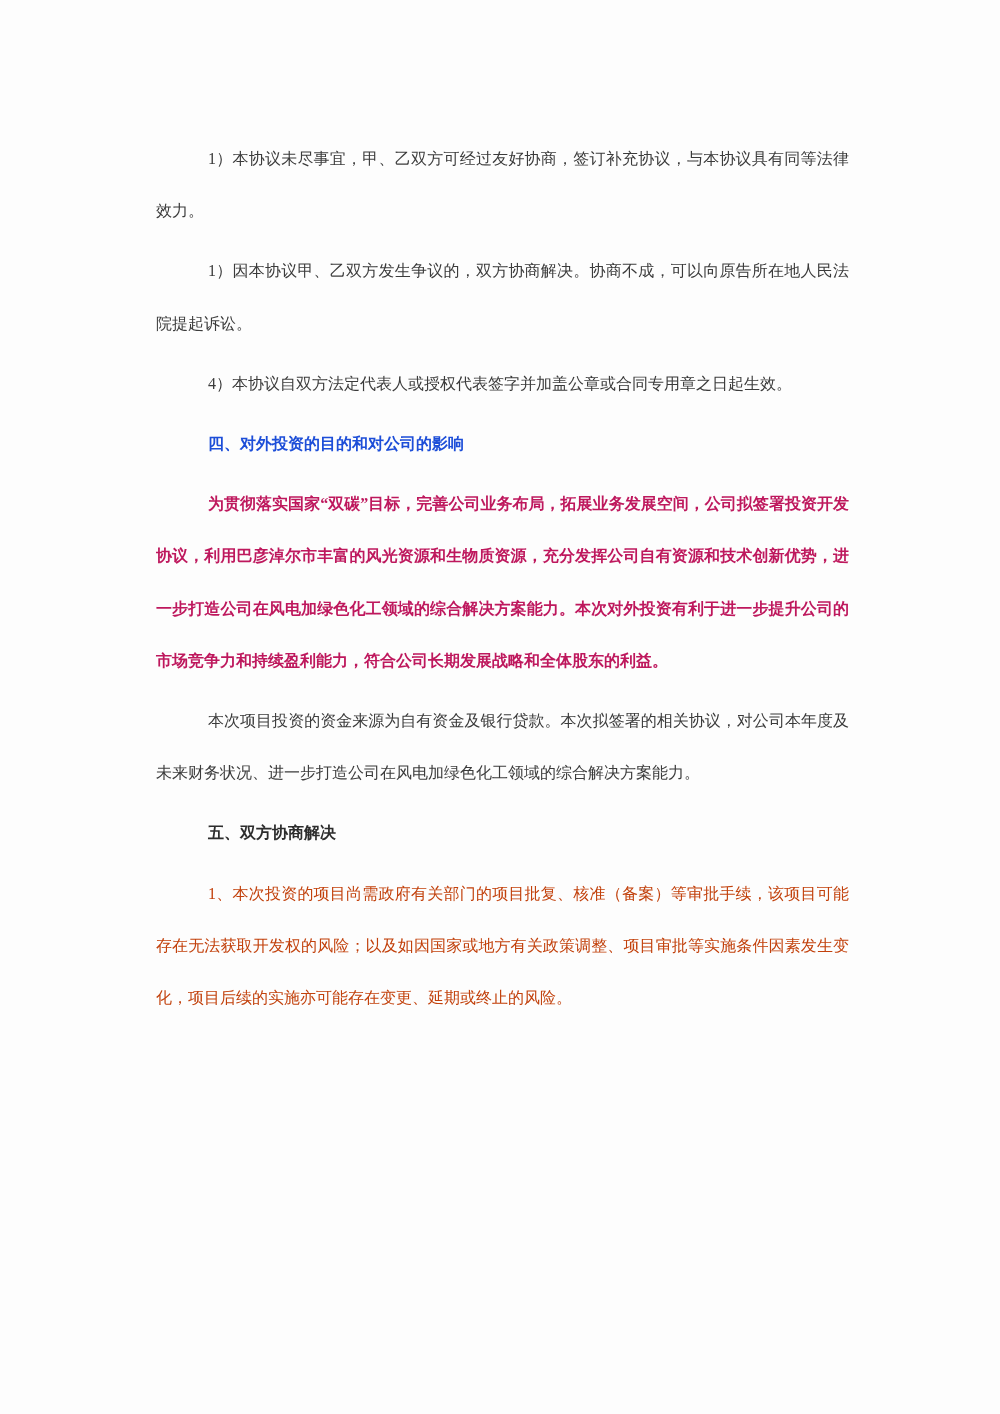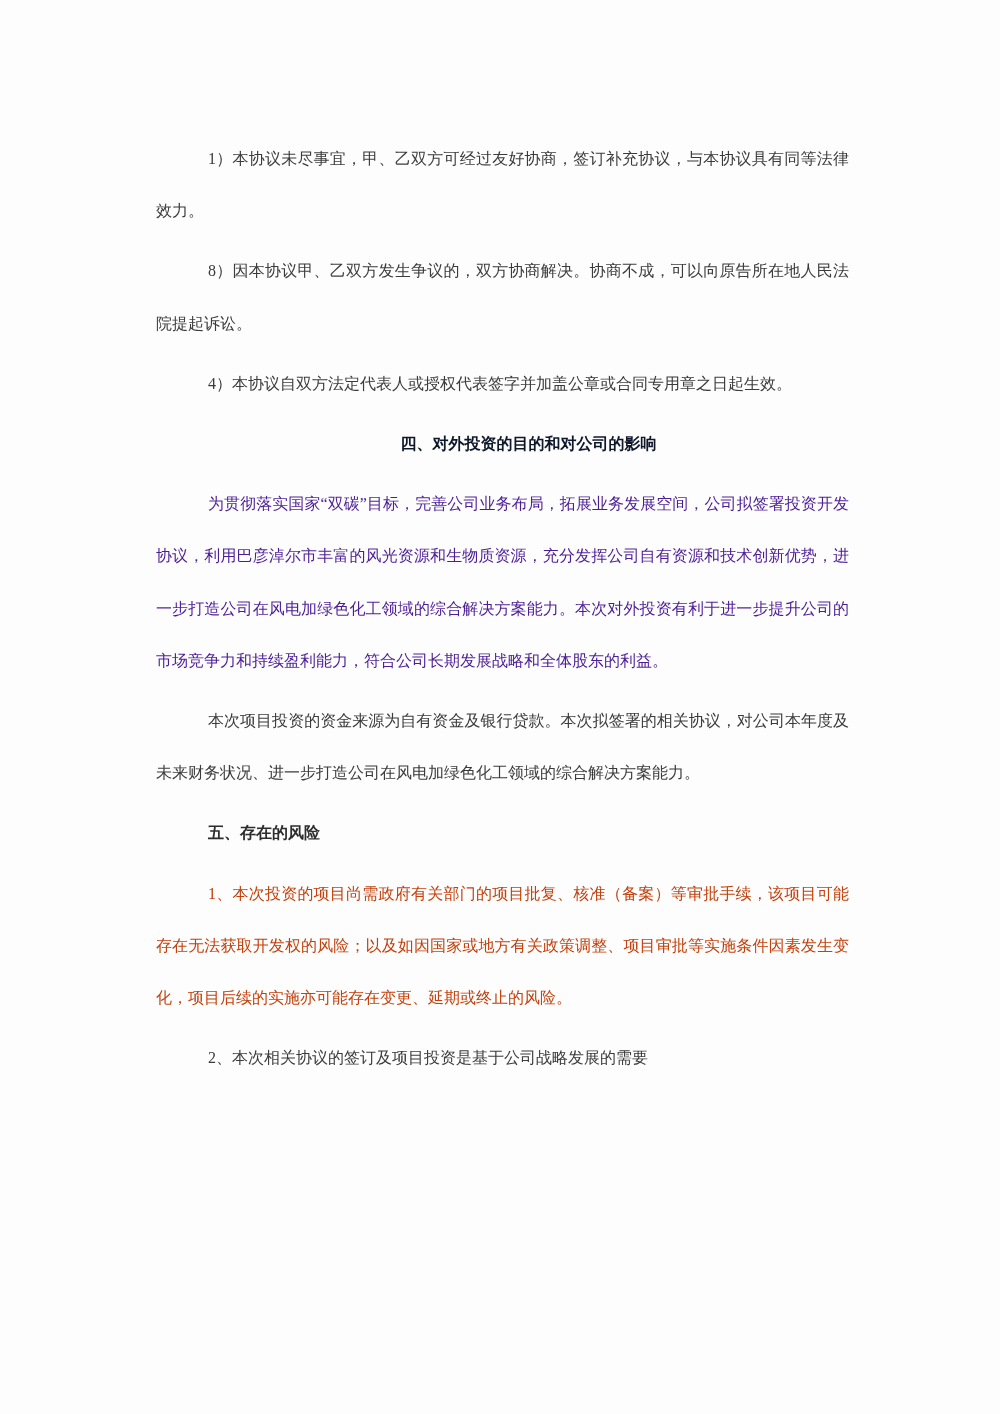--- a/index.html
+++ b/index.html
@@ -36,22 +36,21 @@
     color: #2d2d2d;
     text-align: left;
   }
 </style>
 </head>
 <body>
 
 <div class="page" style="background: rgb(253, 253, 253);">
   <div class="content">
     <p class="para" style="color: rgb(59, 59, 59);">1）本协议未尽事宜，甲、乙双方可经过友好协商，签订补充协议，与本协议具有同等法律效力。</p>
-    <p class="para" style="color: rgb(59, 59, 59);">8）因本协议甲、乙双方发生争议的，双方协商解决。协商不成，可以向原告所在地人民法院提起诉讼。</p>
+    <p class="para" style="color: rgb(59, 59, 59);">1）因本协议甲、乙双方发生争议的，双方协商解决。协商不成，可以向原告所在地人民法院提起诉讼。</p>
     <p class="para" style="color: rgb(59, 59, 59);">4）本协议自双方法定代表人或授权代表签字并加盖公章或合同专用章之日起生效。</p>
-    <p class="para heading" style="color: #0f172a; text-align: center;">四、对外投资的目的和对公司的影响</p>
-    <p class="para" style="color: #4c1d95;">为贯彻落实国家“双碳”目标，完善公司业务布局，拓展业务发展空间，公司拟签署投资开发协议，利用巴彦淖尔市丰富的风光资源和生物质资源，充分发挥公司自有资源和技术创新优势，进一步打造公司在风电加绿色化工领域的综合解决方案能力。本次对外投资有利于进一步提升公司的市场竞争力和持续盈利能力，符合公司长期发展战略和全体股东的利益。</p>
+    <p class="para heading" style="color: #1d4ed8;">四、对外投资的目的和对公司的影响</p>
+    <p class="para" style="color: #be185d; font-weight: bold;">为贯彻落实国家“双碳”目标，完善公司业务布局，拓展业务发展空间，公司拟签署投资开发协议，利用巴彦淖尔市丰富的风光资源和生物质资源，充分发挥公司自有资源和技术创新优势，进一步打造公司在风电加绿色化工领域的综合解决方案能力。本次对外投资有利于进一步提升公司的市场竞争力和持续盈利能力，符合公司长期发展战略和全体股东的利益。</p>
     <p class="para" style="color: rgb(59, 59, 59);">本次项目投资的资金来源为自有资金及银行贷款。本次拟签署的相关协议，对公司本年度及未来财务状况、进一步打造公司在风电加绿色化工领域的综合解决方案能力。</p>
-    <p class="para heading" style="color: rgb(45, 45, 45);">五、存在的风险</p>
+    <p class="para heading" style="color: rgb(45, 45, 45);">五、双方协商解决</p>
     <p class="para" style="color: #c2410c;">1、本次投资的项目尚需政府有关部门的项目批复、核准（备案）等审批手续，该项目可能存在无法获取开发权的风险；以及如因国家或地方有关政策调整、项目审批等实施条件因素发生变化，项目后续的实施亦可能存在变更、延期或终止的风险。</p>
-    <p class="para" style="color: rgb(59, 59, 59);">2、本次相关协议的签订及项目投资是基于公司战略发展的需要</p>
   </div>
 </div>
 
 </body></html>

